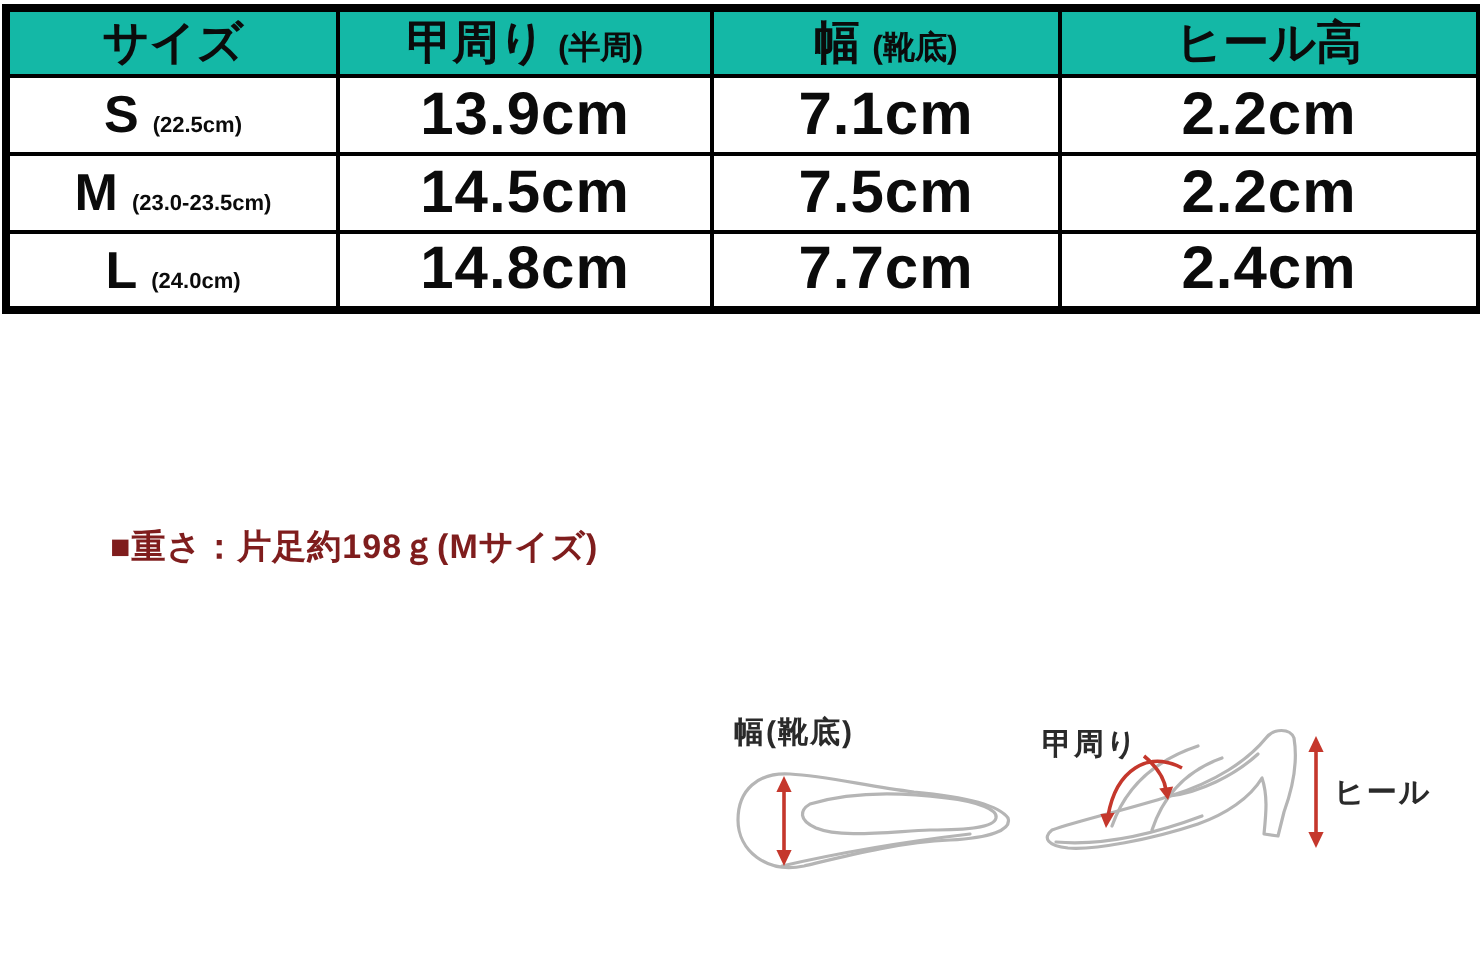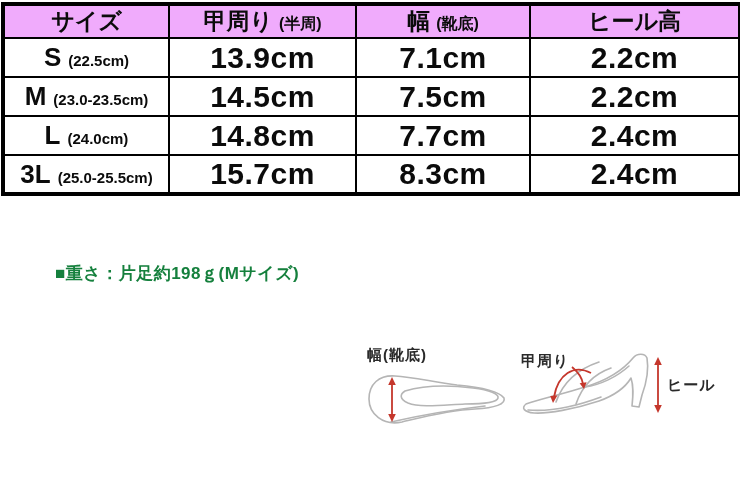--- a/index.html
+++ b/index.html
@@ -25,43 +25,43 @@
     color: #0b0b0b;
   }
   table.size-table th, table.size-table td {
     border: 2px solid #000;
     text-align: center;
     vertical-align: middle;
     padding: 0;
     overflow: hidden;
     white-space: nowrap;
   }
-  table.size-table thead tr { height: 34px; background: #f0abfc; }
+  table.size-table thead tr { height: 34px; background: #14b8a6; }
   table.size-table tbody tr { height: 39px; background: #ffffff; }
   .h-main { font-size: 23px; font-weight: 700; }
   .h-sub  { font-size: 16px; font-weight: 700; margin-left: 6px; margin-top: 33px; }
   td.val  { font-size: 30px; font-weight: 700; letter-spacing: 0.5px; }
   td.size-cell .cellwrap {
     display: flex; align-items: baseline; justify-content: center; gap: 7px;
   }
   .size-letter { font-size: 26px; font-weight: 800; }
-  .size-range  { font-size: 15px; font-weight: 700; }
+  .size-range  { font-size: 11px; font-weight: 700; }
 
   
   .note {
     position: absolute;
     left: 55px; top: 262px;
-    font-size: 17px; font-weight: 700; color: #15803d;
+    font-size: 17px; font-weight: 700; color: #7f1d1d;
     letter-spacing: 0.5px;
   }
 
   
   .diagram {
     position: absolute;
-    left: 355px; top: 342px;
+    left: 355px; top: 353px;
     width: 385px; height: 127px;
   }
   .diagram svg { position: absolute; left: 0; top: 0; }
   .dlabel {
     position: absolute;
     font-size: 15px; font-weight: 700; color: #2a2a2a;
     letter-spacing: 1px; white-space: nowrap;
   }
   .width-label { left: 12px;  top: 4px; }
   .girth-label { left: 166px; top: 10px; }
@@ -122,31 +122,20 @@
         <td class="size-cell">
             <span class="cellwrap">
               <span class="size-letter">L</span>
               <span class="size-range">(24.0cm)</span>
             </span>
           </td>
         <td class="val">14.8cm</td>
         <td class="val">7.7cm</td>
         <td class="val">2.4cm</td>
       </tr>
-      <tr>
-        <td class="size-cell">
-            <span class="cellwrap">
-              <span class="size-letter">3L</span>
-              <span class="size-range">(25.0-25.5cm)</span>
-            </span>
-          </td>
-        <td class="val">15.7cm</td>
-        <td class="val">8.3cm</td>
-        <td class="val">2.4cm</td>
-      </tr>
     </tbody>
   </table>
 
   <div class="note">■重さ：片足約198ｇ(Mサイズ)</div>
 
   <div class="diagram">
     <svg width="385" height="127" viewBox="0 0 385 127" xmlns="http://www.w3.org/2000/svg">
 
       <g stroke="#b5b5b5" fill="none" stroke-width="1.6" stroke-linecap="round" stroke-linejoin="round">
         <path d="M 14 57 C 14 42 24 33 40 34 C 58 35 78 40 102 43 C 124 45 144 49 149 56 C 151 62 140 66 120 67 C 95 68 68 75 47 80 C 28 84 14 72 14 57 Z"></path>

